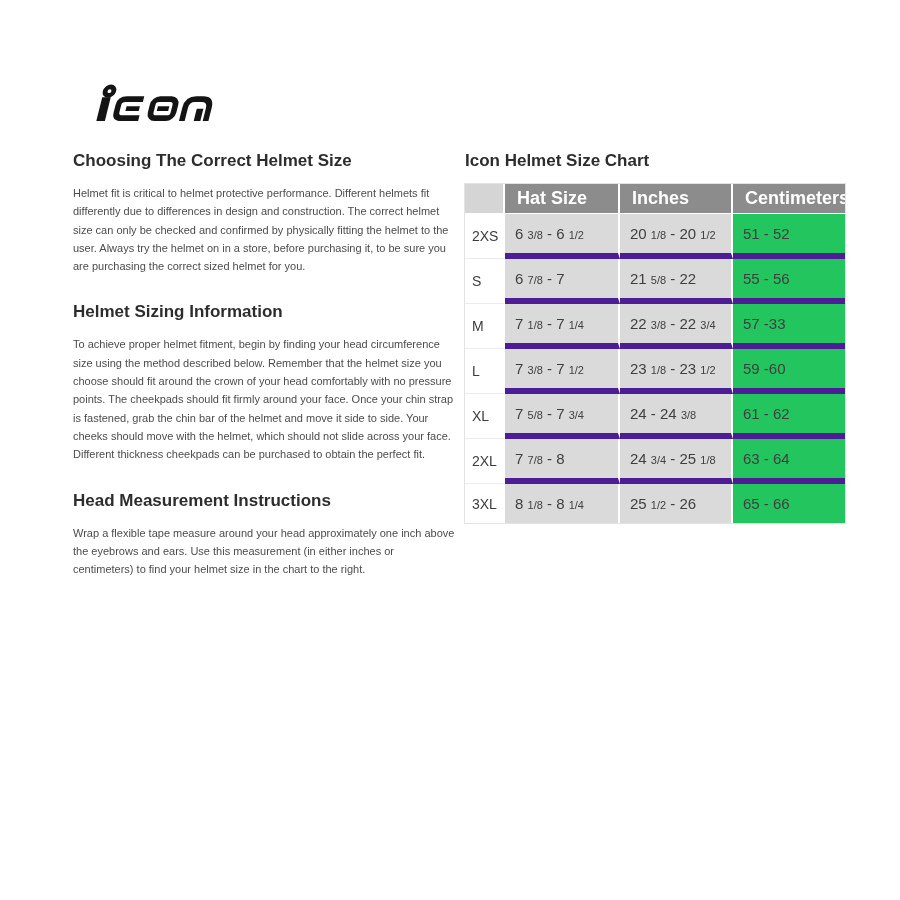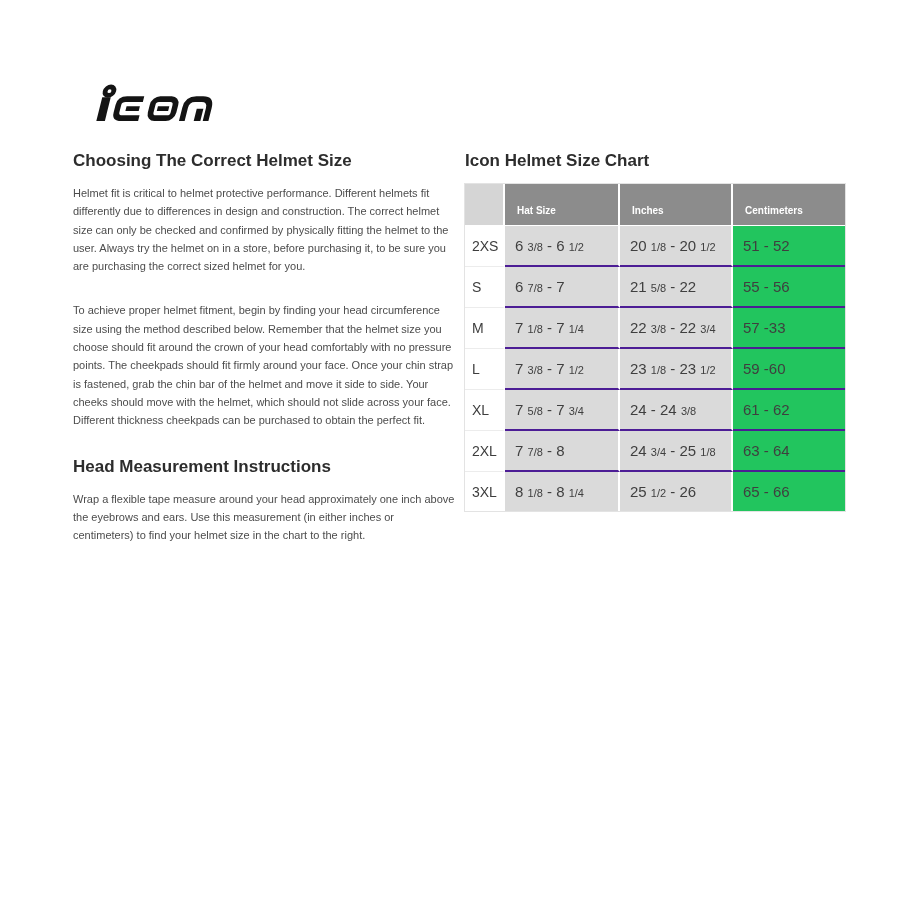--- a/index.html
+++ b/index.html
@@ -29,42 +29,42 @@
 
   table.size-chart {
     border-collapse: separate; border-spacing: 0;
     width: 380px; table-layout: fixed;
     margin-top: 12px;
     outline: 1px solid #e3e3e3;
   }
   table.size-chart thead th {
     height: 29px;
     background: #8c8c8c; color: #ffffff;
-    font-size: 10px; font-weight: 700; text-align: left;
-    padding: 12px 0 0 12px;
+    font-size: 18px; font-weight: 700; text-align: left;
+    padding: 0 0 0 12px;
     border-right: 2px solid #ffffff;
     border-bottom: 1px solid #ffffff;
   }
   table.size-chart thead th.corner { background: #d5d5d5; }
   table.size-chart thead th:last-child { border-right: none; }
 
   table.size-chart tbody th.rowlabel {
     height: 39px;
     background: #ffffff;
     font-size: 14px; font-weight: 400; color: #3d3d3d;
     text-align: left; padding: 0 4px 0 7px;
     border-right: 2px solid #ffffff;
     border-bottom: 1px solid #ececec;
   }
   table.size-chart tbody td {
     height: 39px;
     font-size: 15px; color: #3f3f3f;
     padding: 0 0 0 10px;
     border-right: 2px solid #ffffff;
-    border-bottom: 2px solid #4c1d95;
+    border-bottom: 6px solid #4c1d95;
     white-space: nowrap;
   }
   table.size-chart tbody td:last-child { border-right: none; }
   table.size-chart tbody tr:last-child td,
   table.size-chart tbody tr:last-child th { border-bottom: none; }
 
   td.hat, td.inch { background: #dadada; }
   td.cm { background: #22c55e; color: #555555; padding-left: 12px; }
   .frac { font-size: 11px; }
 </style>
@@ -95,20 +95,21 @@
       </g>
     </svg>
   </div>
 
   <div class="col-left">
     <section>
       <h2 class="heading">Choosing The Correct Helmet Size</h2>
       <p>Helmet fit is critical to helmet protective performance. Different helmets fit differently due to differences in design and construction. The correct helmet size can only be checked and confirmed by physically fitting the helmet to the user. Always try the helmet on in a store, before purchasing it, to be sure you are purchasing the correct sized helmet for you.</p>
     </section>
     <section>
+      <h2 class="heading">Helmet Sizing Information</h2>
       <p>To achieve proper helmet fitment, begin by finding your head circumference size using the method described below. Remember that the helmet size you choose should fit around the crown of your head comfortably with no pressure points. The cheekpads should fit firmly around your face. Once your chin strap is fastened, grab the chin bar of the helmet and move it side to side. Your cheeks should move with the helmet, which should not slide across your face. Different thickness cheekpads can be purchased to obtain the perfect fit.</p>
     </section>
     <section>
       <h2 class="heading">Head Measurement Instructions</h2>
       <p>Wrap a flexible tape measure around your head approximately one inch above the eyebrows and ears. Use this measurement (in either inches or centimeters) to find your helmet size in the chart to the right.</p>
     </section>
   </div>
 
   <div class="col-right">
     <h2 class="heading">Icon Helmet Size Chart</h2>

